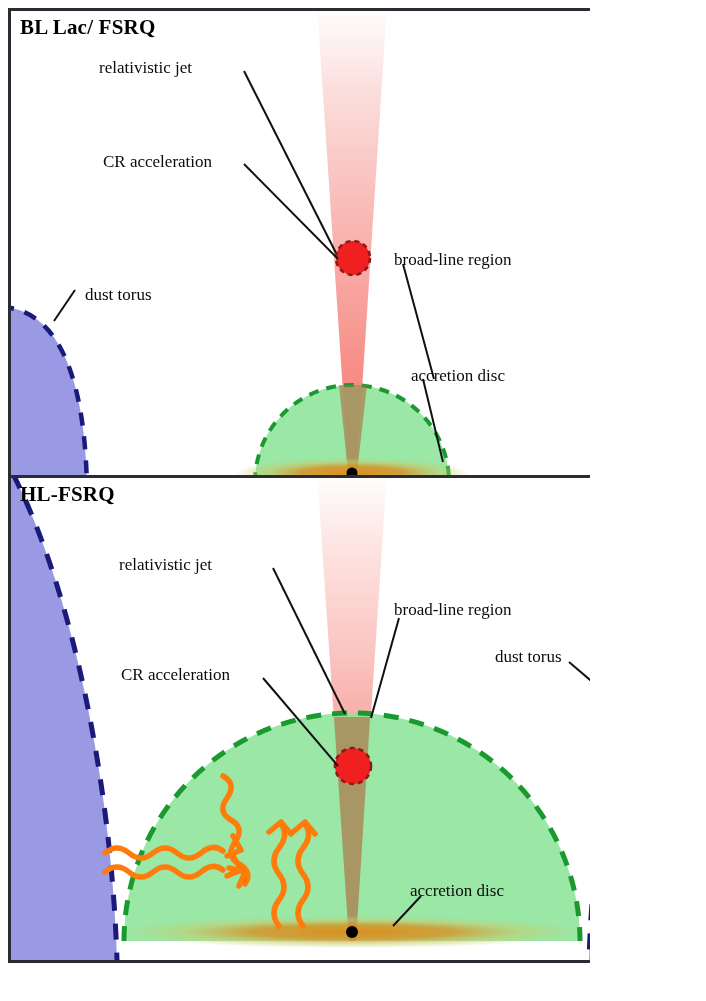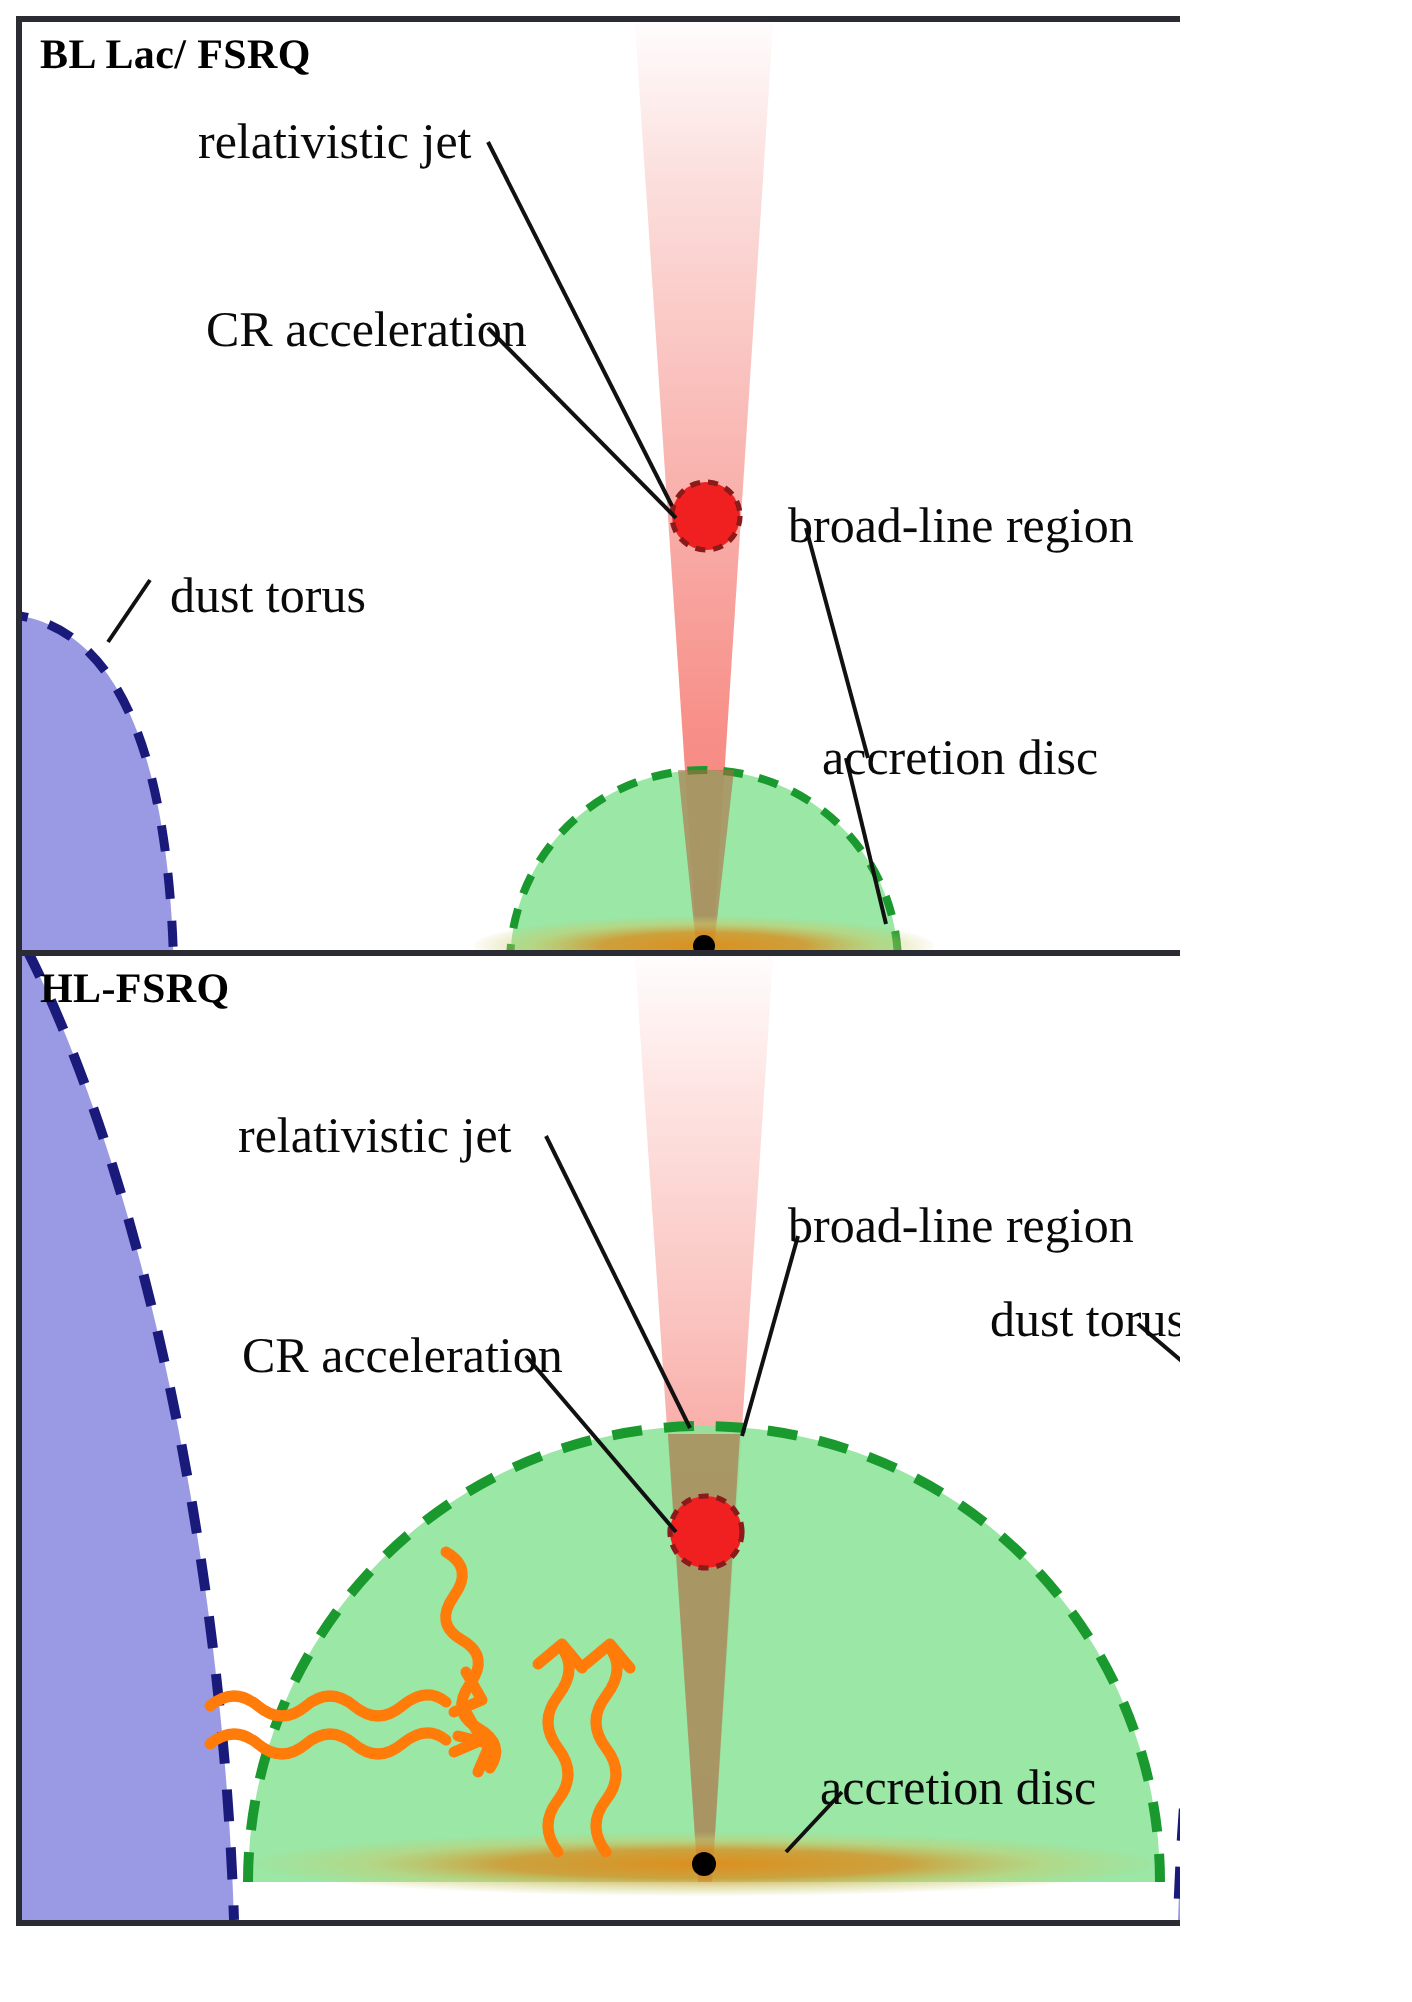--- a/index.html
+++ b/index.html
@@ -47,21 +47,21 @@
     top: 4px;
     font-weight: bold;
     font-size: 21px;
     color: #000000;
     letter-spacing: 0.2px;
     white-space: nowrap;
     z-index: 30;
   }
   .lbl {
     position: absolute;
-    font-size: 25px;
+    font-size: 17px;
     color: #0a0a0a;
     white-space: nowrap;
     z-index: 25;
     line-height: 1;
   }
 </style>
 </head>
 <body>
 
 <div id="figure">

